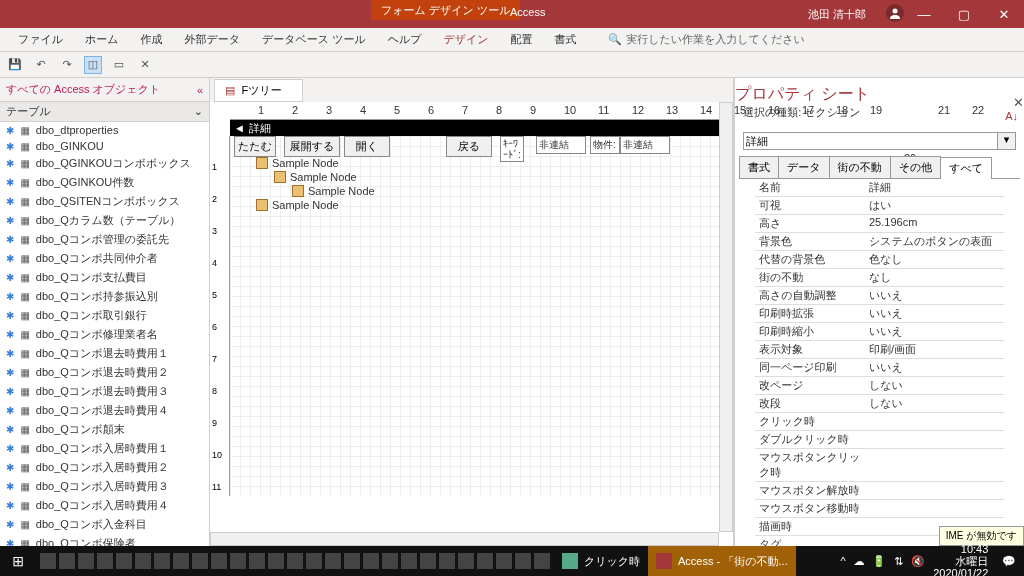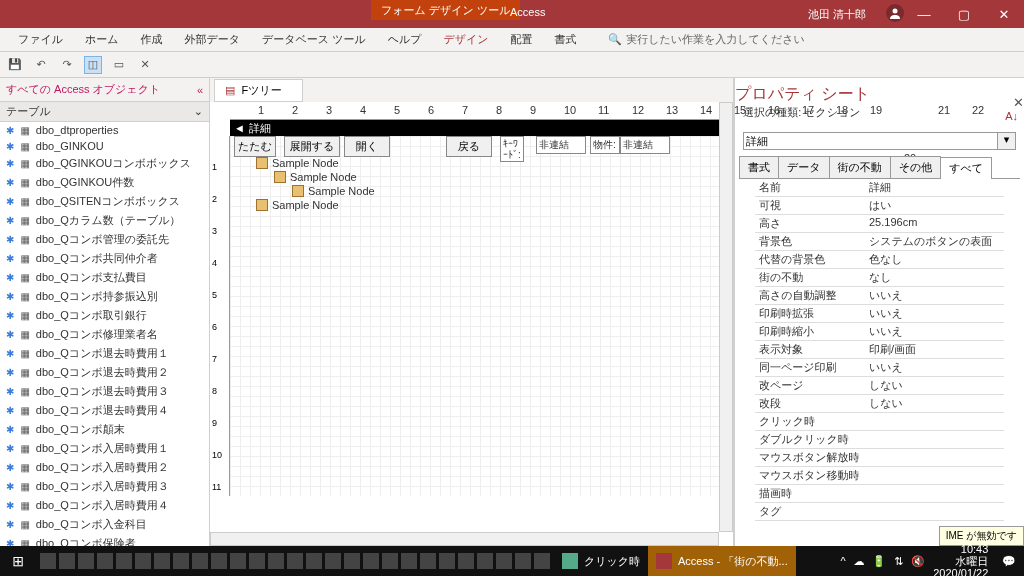--- a/index.html
+++ b/index.html
@@ -406,20 +406,24 @@
         </div>
         <div class="prow">
           <div class="k">クリック時</div>
           <div class="v"></div>
         </div>
         <div class="prow">
           <div class="k">ダブルクリック時</div>
           <div class="v"></div>
         </div>
         <div class="prow">
+          <div class="k">マウスボタンクリック時</div>
+          <div class="v"></div>
+        </div>
+        <div class="prow">
           <div class="k">マウスボタン解放時</div>
           <div class="v"></div>
         </div>
         <div class="prow">
           <div class="k">マウスボタン移動時</div>
           <div class="v"></div>
         </div>
         <div class="prow">
           <div class="k">描画時</div>
           <div class="v"></div>

